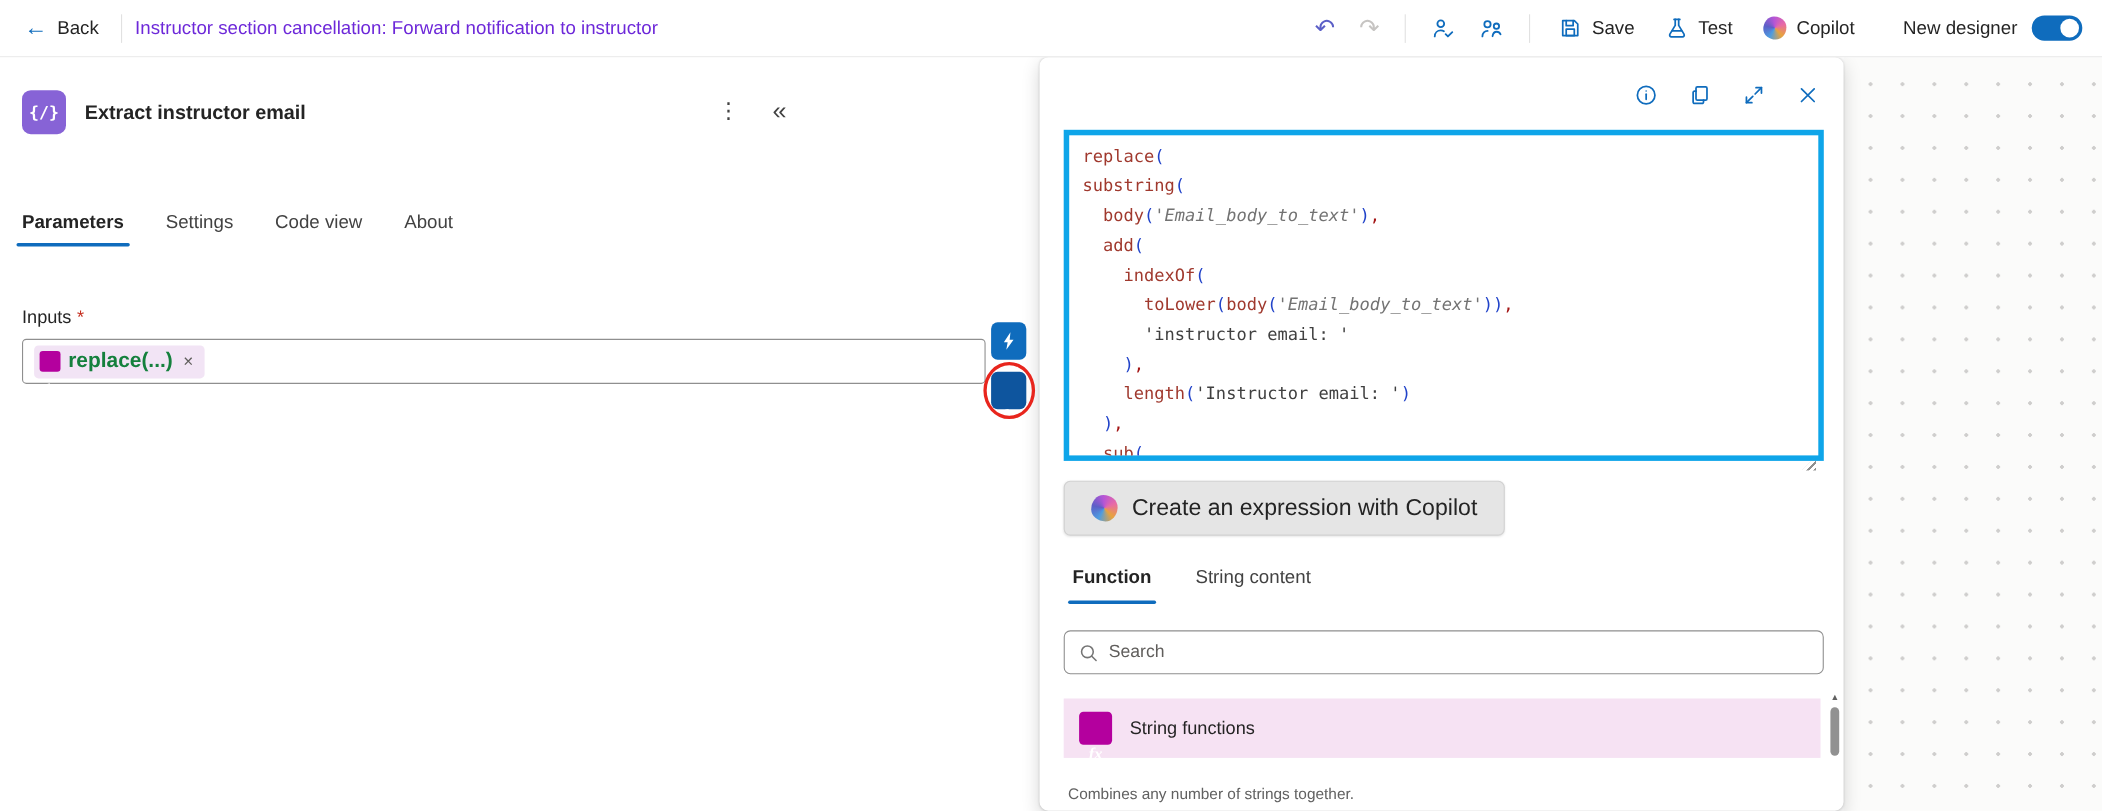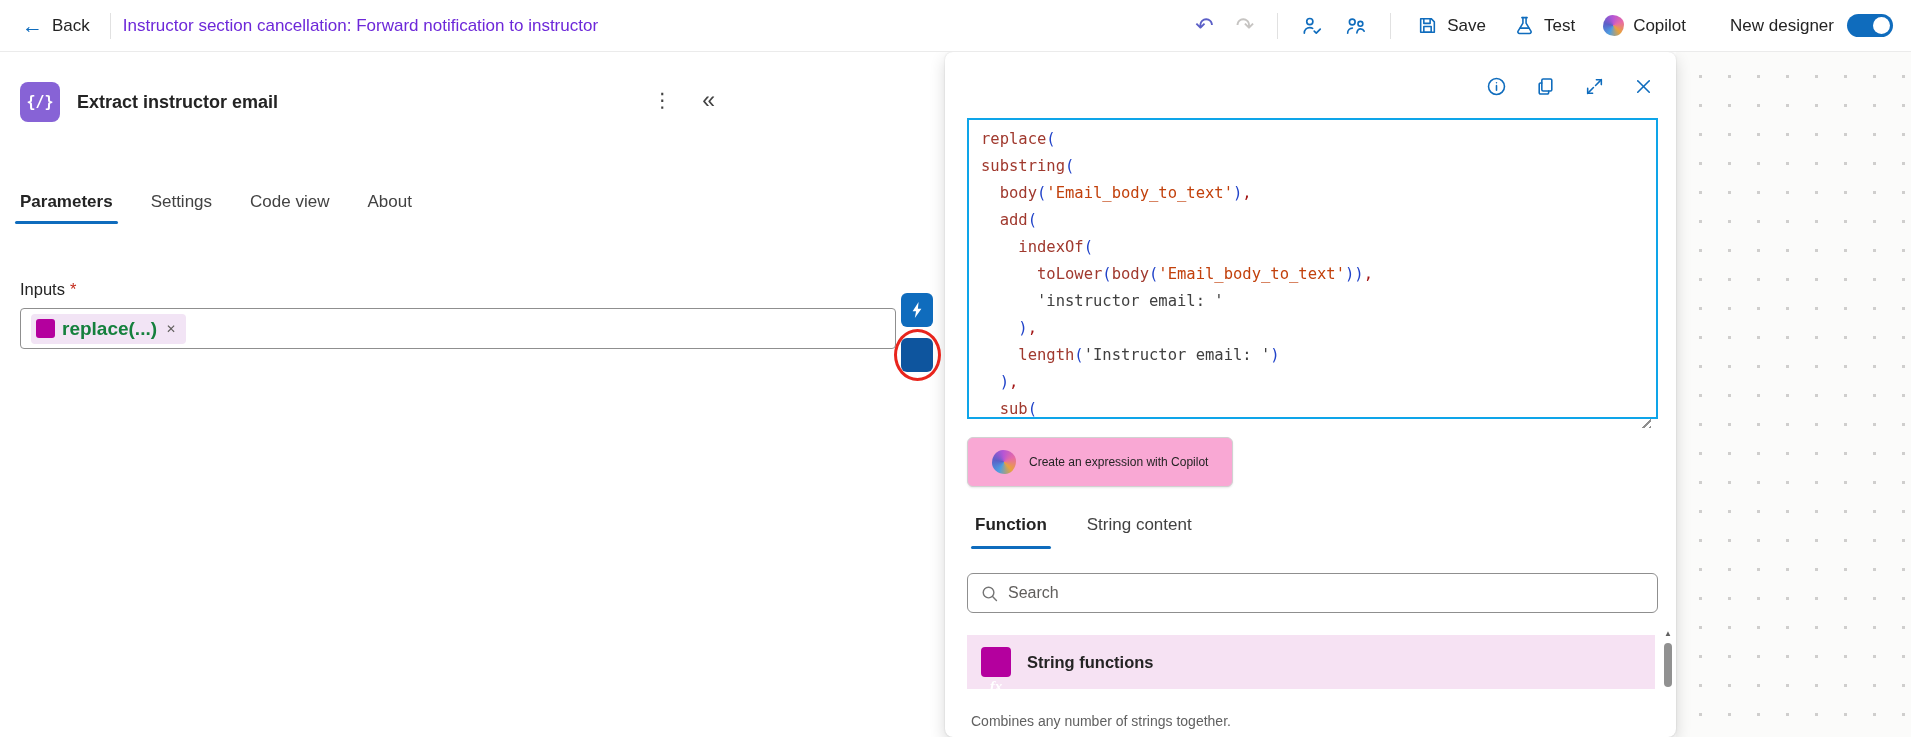--- a/index.html
+++ b/index.html
@@ -62,48 +62,48 @@
   .annotation-circle { position:absolute; left:894px; top:277px; width:47px; height:52px;
     border:3px solid #e8251d; border-radius:50%; pointer-events:none; z-index:9; }
 
   
   .expr-panel { position:absolute; left:945px; top:52px; width:731px; bottom:0; background:#fff;
     border-radius:8px; box-shadow:0 0 2px rgba(0,0,0,.14), 0 6px 16px rgba(0,0,0,.16);
     overflow:hidden; z-index:5; }
   .expr-toolbar { position:absolute; top:22px; right:20px; display:flex; gap:24px; align-items:center; }
   .expr-toolbar button { background:none; border:none; padding:2px; display:flex; }
   .code-box { position:absolute; left:22px; top:66px; width:691px; height:301px;
-    border:2px solid #0ea5e9; background:#fff; overflow:hidden; padding:6px 12px;
+    border:5px solid #0ea5e9; background:#fff; overflow:hidden; padding:6px 12px;
     font-family:"DejaVu Sans Mono", monospace; font-size:15.5px; line-height:27px; white-space:pre; }
   .tok-fn  { color:#a0392e; }
   .tok-p   { color:#2143c9; }
-  .tok-ps  { color:#c2410c; }
+  .tok-ps  { color:#737373;font-style:italic; }
   .tok-str { color:#404040; }
   .tok-cm  { color:#a31515; }
   .resize-corner { position:absolute; right:25px; top:363px; width:13px; height:13px;
     background:repeating-linear-gradient(135deg, transparent 0 3px, #8f8f8f 3px 4.5px);
     clip-path:polygon(100% 0, 100% 100%, 0 100%); cursor:nwse-resize; }
   .copilot-btn { position:absolute; left:22px; top:385px; height:50px; padding:0 24px;
-    display:inline-flex; align-items:center; gap:13px; background:#f9a8d4; border:1px solid #d1d1d1;
-    border-radius:6px; box-shadow:0 1px 2px rgba(0,0,0,.09); font-size:12px; color:#242424; }
+    display:inline-flex; align-items:center; gap:13px; background:#e5e5e5; border:1px solid #d1d1d1;
+    border-radius:6px; box-shadow:0 1px 2px rgba(0,0,0,.09); font-size:21px; color:#242424; }
   .expr-tabs { position:absolute; top:455px; left:30px; display:flex; gap:40px; }
   .etab { position:relative; padding:8px 0 14px; font-size:17px; color:#424242; background:none; border:none; }
   .etab.active { font-weight:bold; color:#242424; }
   .etab.active::after { content:""; position:absolute; left:-4px; right:-4px; bottom:0; height:3px;
     border-radius:2px; background:#0f6cbd; }
   .search-box { position:absolute; left:22px; top:521px; width:691px; height:40px;
     border:1px solid #8f8f8f; border-radius:6px; display:flex; align-items:center; padding:0 12px; gap:9px; }
   .search-box input { border:none; outline:none; flex:1; font-size:16px; font-family:inherit; color:#242424; }
   .search-box input::placeholder { color:#605e5c; }
   .fn-list { position:absolute; left:0; top:576px; right:14px; bottom:0; overflow:hidden; padding-top:7px; }
   .group-row { margin-left:22px; width:688px; height:54px; background:#f6e2f3; display:flex;
     align-items:center; gap:16px; padding:0 14px; }
   .group-fx { width:30px; height:30px; border-radius:4px; background:#b4009e; color:#fff;
     display:flex; align-items:center; justify-content:center; font-size:15px; flex:none; }
-  .group-label { font-size:16.5px; font-weight:bold; }
+  .group-label { font-size:16.5px; font-weight:normal; }
   .fn-item { margin:24px 0 0 26px; }
   .fn-sig { font-size:14.5px; font-weight:bold; color:#242424; }
   .fn-desc { font-size:14px; color:#616161; margin-top:5px; }
   .scroll-track { position:absolute; right:3px; top:578px; bottom:6px; width:10px; display:flex;
     flex-direction:column; align-items:center; }
   .scroll-up { font-size:8px; color:#606060; line-height:1; }
   .scroll-thumb { margin-top:5px; width:8px; height:44px; background:#919191; border-radius:4px; }
 
   
   .canvas { position:absolute; left:1676px; top:52px; right:0; bottom:0;

